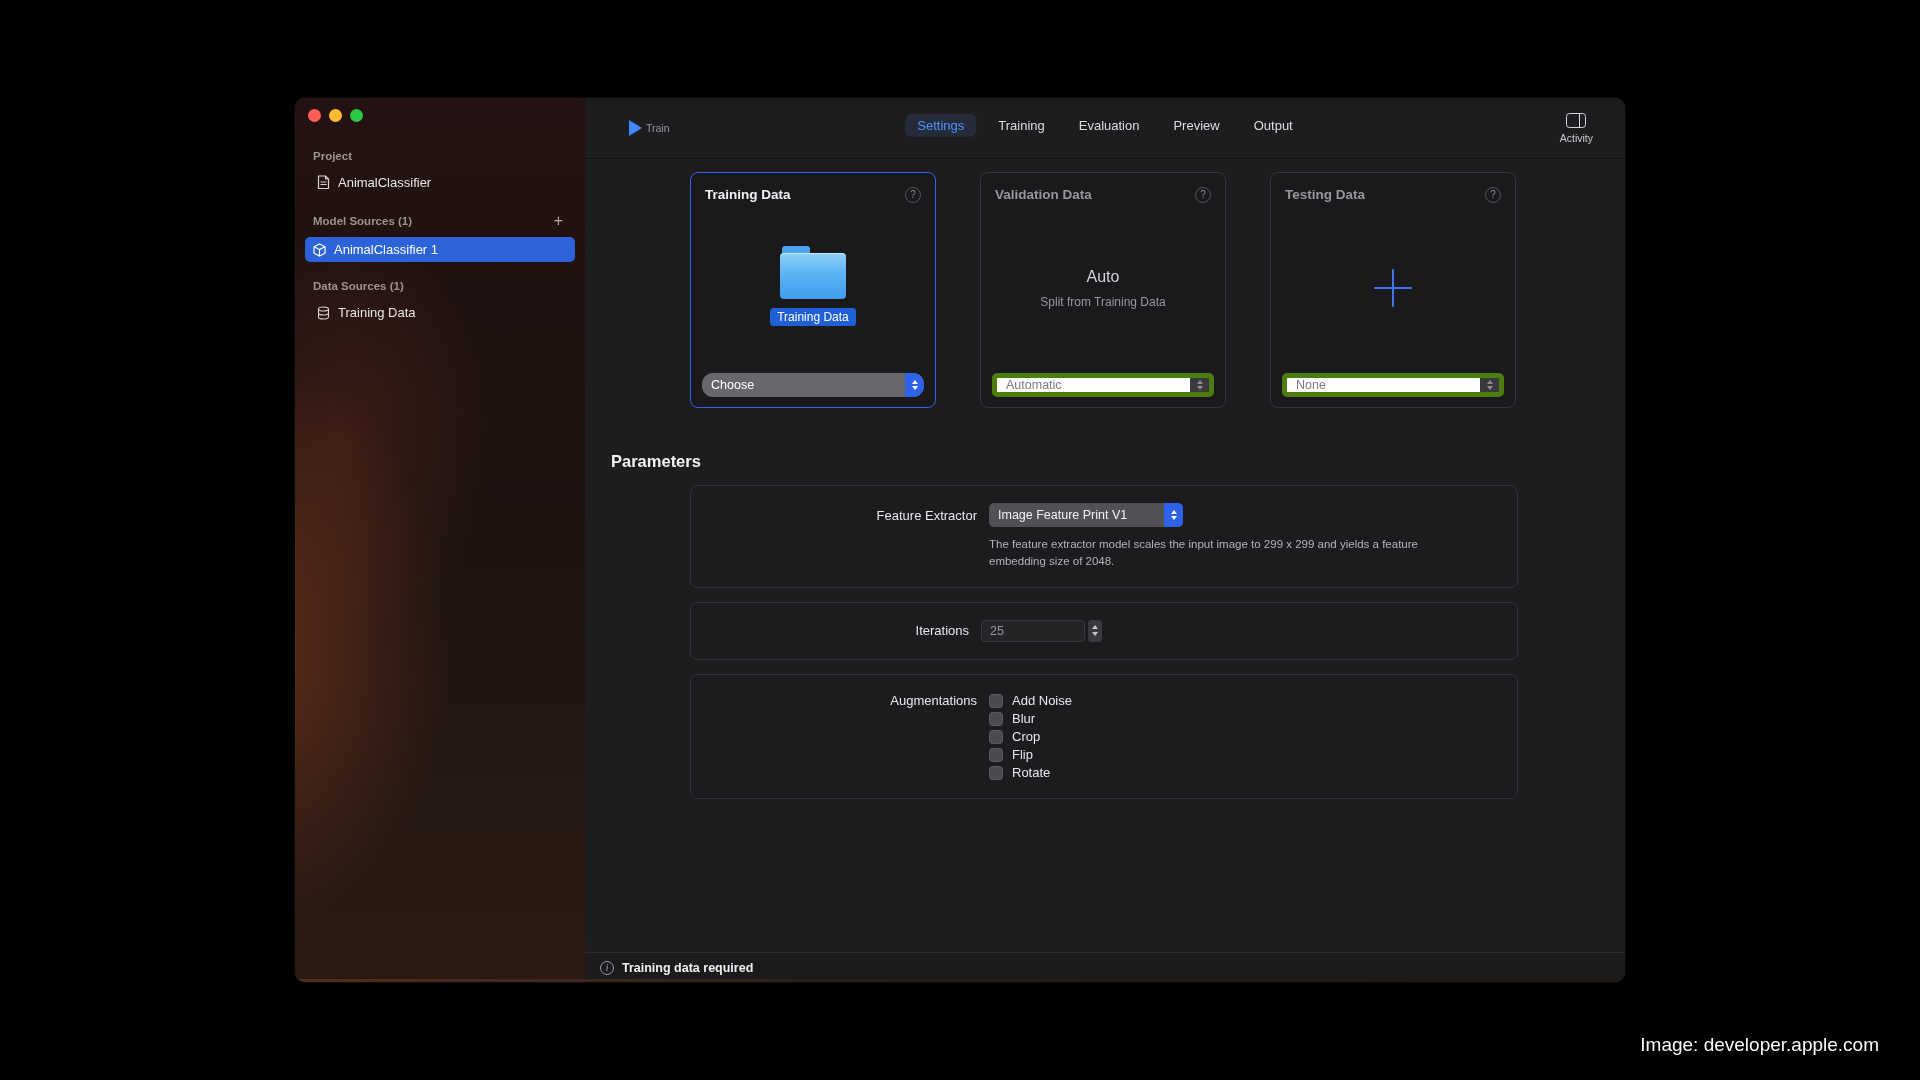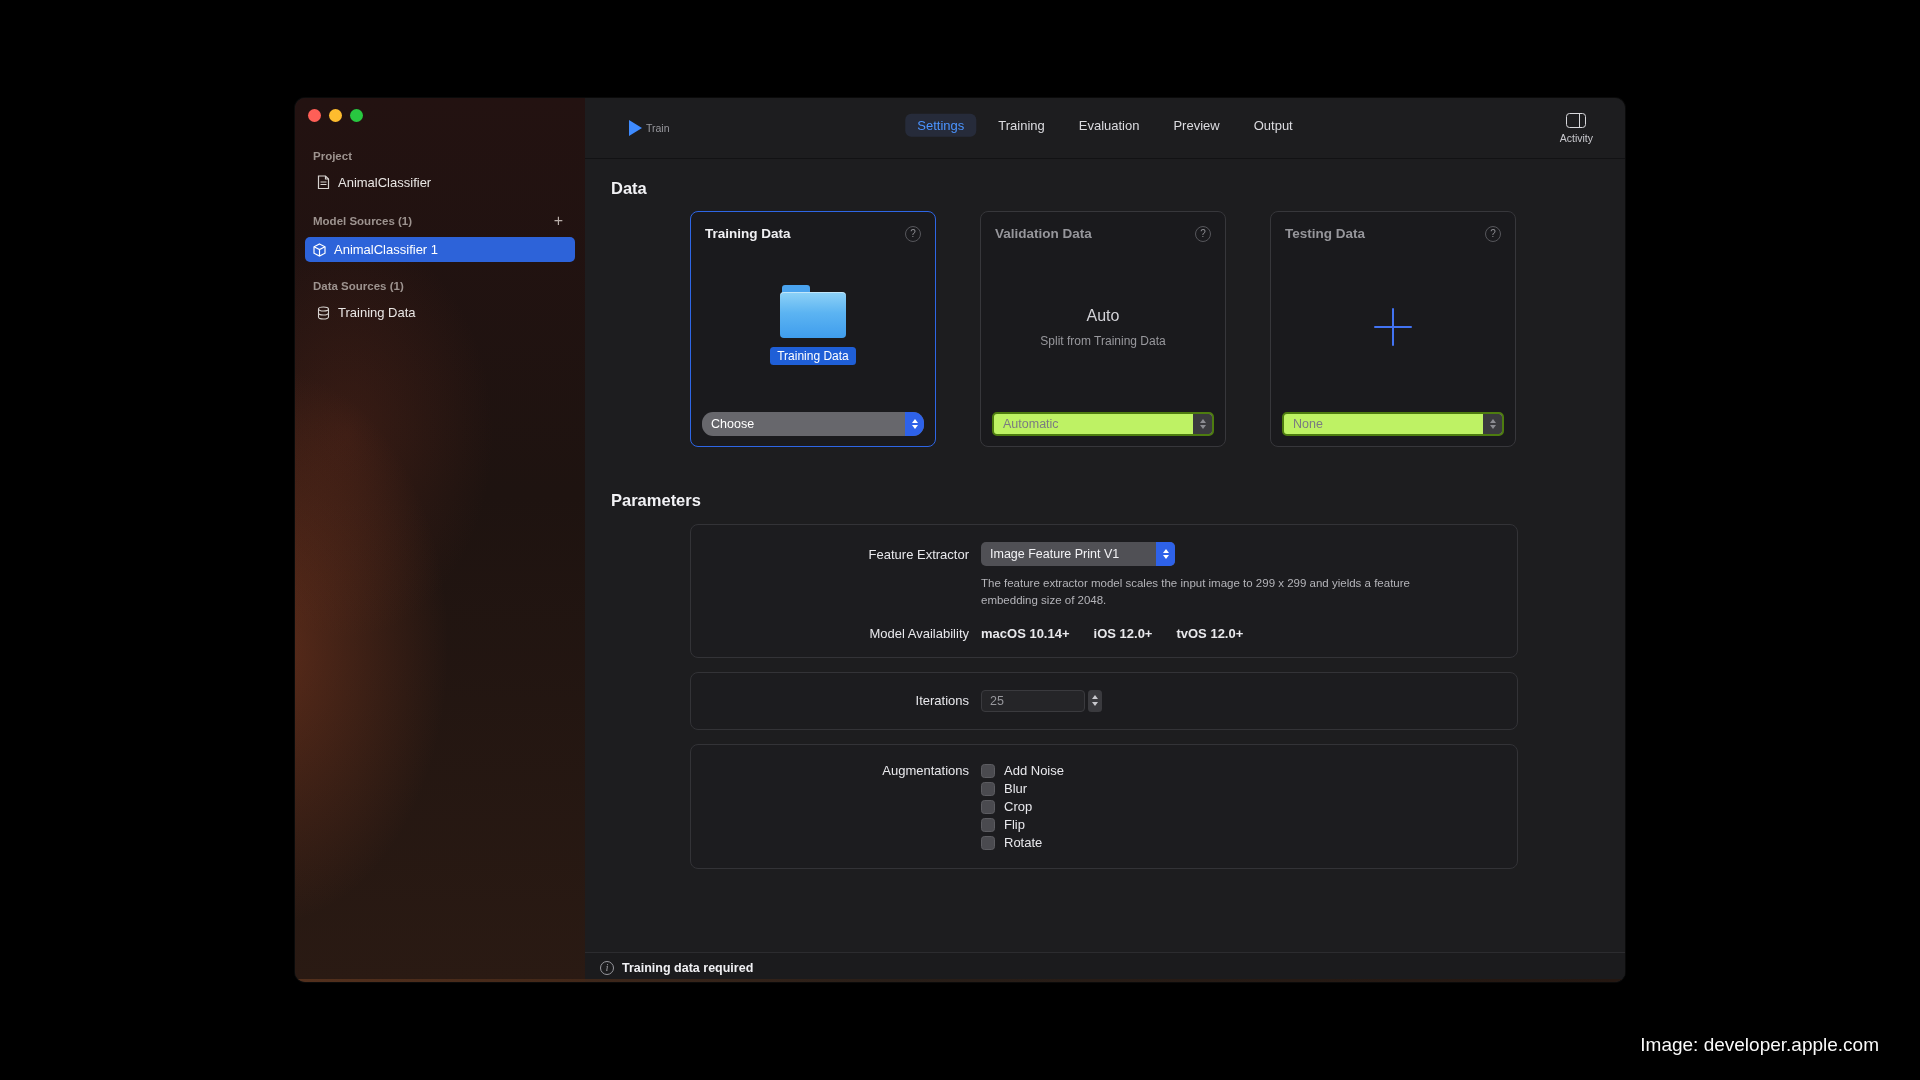--- a/index.html
+++ b/index.html
@@ -92,31 +92,31 @@
   
   .popup { height:24px; display:flex; align-items:center; border-radius:5px;
     font-size:12.5px; overflow:hidden; }
   .popup .popup-label { padding-left:9px; white-space:nowrap; }
   .popup .popup-cap { margin-left:auto; width:19px; align-self:stretch; display:flex;
     flex-direction:column; align-items:center; justify-content:center; }
   .popup.enabled { background:#67676c; color:#fff;border-radius:11px; }
   .popup.enabled .popup-cap { background:#2e62e9; color:#fff; }
   .popup.gray { background:#505055; color:#f2f2f5; }
   .popup.gray .popup-cap { background:#2e62e9; color:#fff; }
-  .popup.disabled { background:#bef264; color:#7b7b81; border:2px solid #4d7c0f; }
+  .popup.disabled { background:#ffffff; color:#7b7b81; border:5px solid #4d7c0f; }
   .popup.disabled .popup-cap { background:#3a3a3e; color:#8c8c92; }
   .chev-up { width:0; height:0; border-left:3.5px solid transparent;
     border-right:3.5px solid transparent; border-bottom:4.5px solid currentColor; margin-bottom:2.5px; }
   .chev-down { width:0; height:0; border-left:3.5px solid transparent;
     border-right:3.5px solid transparent; border-top:4.5px solid currentColor; }
   .card .popup { margin:0 1px; }
 
   
   .param-box { width:828px; margin:14px 0 0 105px; border:1px solid #333337;
-    border-radius:8px; padding:17px 0 16px; background:#1c1c1f; }
+    border-radius:8px; padding:17px 8px 16px; background:#1c1c1f; }
   .param-row { display:grid; grid-template-columns:278px 1fr; column-gap:12px;
     align-items:center; }
   .param-label { text-align:right; font-size:13px; color:#e8e8ec; }
   .fe-popup { width:194px; }
   .fe-desc { grid-column:2; margin-top:9px; font-size:11.5px; line-height:1.5;
     color:#b4b4b9; max-width:430px; }
   .availability-row { margin-top:16px; }
   .avail-values { display:flex; gap:24px; font-size:13px; font-weight:600; color:#e8e8ec; }
 
   .iter-box { padding:17px 0; }
@@ -213,21 +213,20 @@
         <div class="tab">Preview</div>
         <div class="tab">Output</div>
       </div>
       <div class="activity">
         <div class="activity-glyph"></div>
         <div class="toolbar-sub" style="color:#c9c9ce">Activity</div>
       </div>
     </div>
 
     <div class="content">
-      <div class="section-heading h-data">Data</div>
 
       <div class="cards">
 
         <div class="card selected">
           <div class="card-header">
             <span class="card-title">Training Data</span>
             <span class="help-badge">?</span>
           </div>
           <div class="card-center">
             <div class="folder">
@@ -290,28 +289,20 @@
             <div class="popup gray fe-popup">
               <span class="popup-label">Image Feature Print V1</span>
               <span class="popup-cap">
                 <span class="chev-up"></span>
                   <span class="chev-down"></span>
               </span>
             </div>
           </div>
           <div class="fe-desc">The feature extractor model scales the input image to 299 x 299 and yields a feature embedding size of 2048.</div>
         </div>
-        <div class="param-row availability-row">
-          <div class="param-label">Model Availability</div>
-          <div class="avail-values">
-            <span>macOS 10.14+</span>
-            <span>iOS 12.0+</span>
-            <span>tvOS 12.0+</span>
-          </div>
-        </div>
       </div>
 
       <div class="param-box iter-box">
         <div class="param-row">
           <div class="param-label">Iterations</div>
           <div class="iter-wrap">
             <div class="iter-field">25</div>
             <div class="stepper">
               <span class="chev-up"></span>
                 <span class="chev-down"></span>

